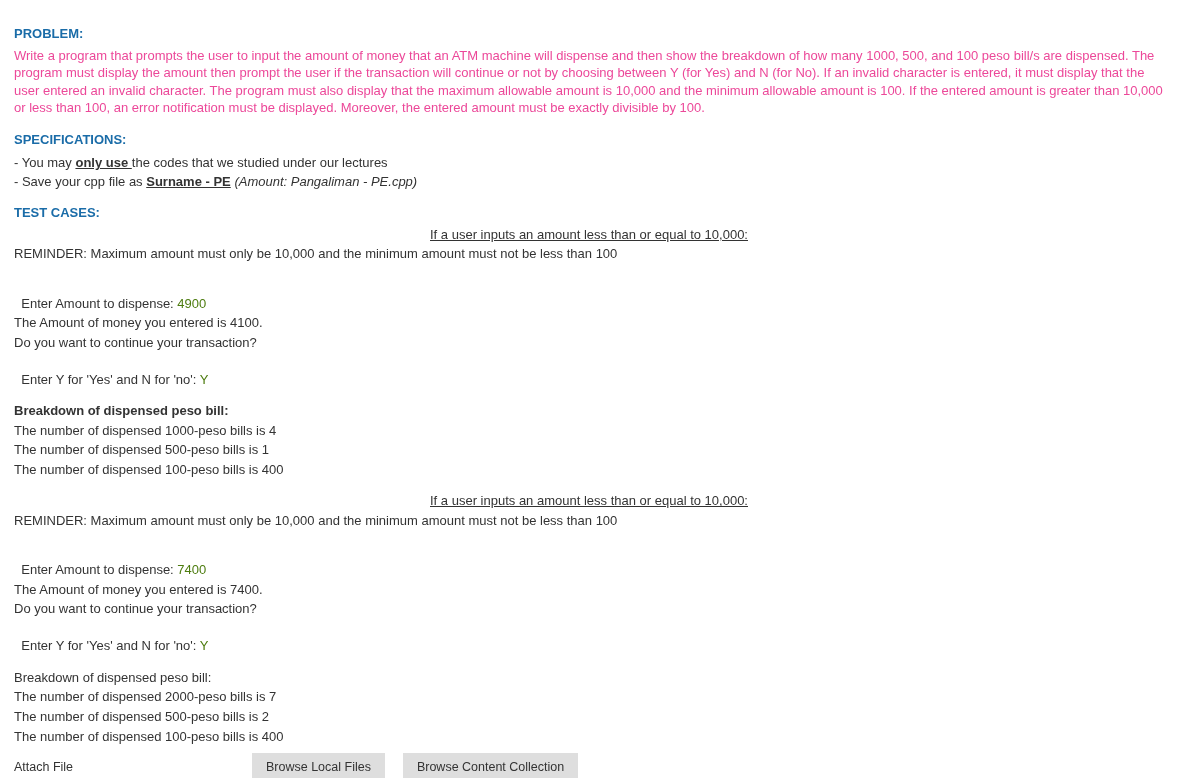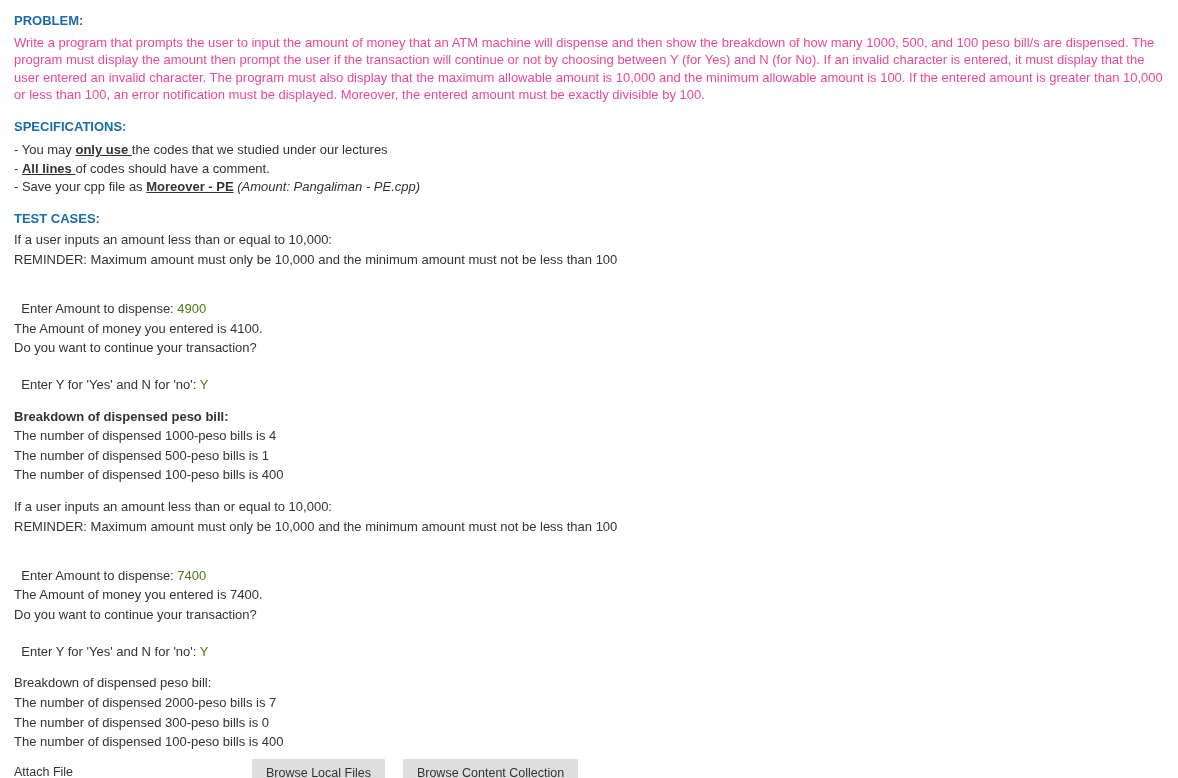--- a/index.html
+++ b/index.html
@@ -13,37 +13,39 @@
     width: 1178px;
     line-height: 1.35;
   }
   .section-heading {
     color: #1a6ca8;
     font-weight: bold;
     font-size: 13px;
     margin-top: 14px;
     margin-bottom: 4px;
   }
-  .section-heading.first { margin-top: 0; }
+  .section-heading.first { margin-top: 13px; }
   .problem-text {
     color: #ec4899;
     margin-bottom: 6px;
   }
   .spec-list {
     margin: 6px 0 10px 0;
     padding: 0;
   }
   .spec-item {
     margin: 1px 0;
   }
   .u { text-decoration: underline; }
   .b { font-weight: bold; }
   .i { font-style: italic; }
   .case-heading {
+    text-decoration: underline;
     margin-top: 10px;
+    text-align: center;
   }
   .block { margin: 2px 0; }
   .gap { height: 10px; }
   .red { color: #4d7c0f; }
   .attach-row {
     display: flex;
     align-items: center;
     gap: 18px;
     margin-top: 8px;
   }
@@ -68,24 +70,21 @@
 
 <div class="section-heading first">PROBLEM:</div>
 <div class="problem-text">Write a program that prompts the user to input the amount of money that an ATM machine will dispense and then show the breakdown of how many 1000, 500, and 100 peso bill/s are dispensed. The program must display the amount then prompt the user if the transaction will continue or not by choosing between Y (for Yes) and N (for No). If an invalid character is entered, it must display that the user entered an invalid character. The program must also display that the maximum allowable amount is 10,000 and the minimum allowable amount is 100. If the entered amount is greater than 10,000 or less than 100, an error notification must be displayed. Moreover, the entered amount must be exactly divisible by 100.</div>
 
 <div class="section-heading">SPECIFICATIONS:</div>
 <div class="spec-list">
   <div class="spec-item">
     <span>- You may </span><span class="u b">only use </span><span>the codes that we studied under our lectures</span>
   </div>
   <div class="spec-item">
-    <span>- </span><span class="u b">All lines </span><span>of codes should have a comment.</span>
-  </div>
-  <div class="spec-item">
-    <span>- Save your cpp file as </span><span class="u b">Moreover - PE</span><span class="i"> (Amount: Pangaliman - PE.cpp)</span>
+    <span>- Save your cpp file as </span><span class="u b">Surname - PE</span><span class="i"> (Amount: Pangaliman - PE.cpp)</span>
   </div>
 </div>
 
 <div class="section-heading">TEST CASES:</div>
 
 <div class="case-heading block">If a user inputs an amount less than or equal to 10,000:</div>
 <div class="block">REMINDER: Maximum amount must only be 10,000 and the minimum amount must not be less than 100</div>
 <div class="gap"></div>
 <div class="block line">
   <span>Enter Amount to dispense: </span><span class="red">4900</span>
@@ -110,20 +109,20 @@
   <span>Enter Amount to dispense: </span><span class="red">7400</span>
 </div>
 <div class="block">The Amount of money you entered is 7400.</div>
 <div class="block">Do you want to continue your transaction?</div>
 <div class="block line">
   <span>Enter Y for 'Yes' and N for 'no': </span><span class="red">Y</span>
 </div>
 <div class="gap"></div>
 <div class="block">Breakdown of dispensed peso bill:</div>
 <div class="block">The number of dispensed 2000-peso bills is 7</div>
-<div class="block">The number of dispensed 300-peso bills is 0</div>
+<div class="block">The number of dispensed 500-peso bills is 2</div>
 <div class="block">The number of dispensed 100-peso bills is 400</div>
 
 <div class="attach-row">
   <span class="attach-label">Attach File</span>
   <button class="btn">Browse Local Files</button>
   <button class="btn">Browse Content Collection</button>
 </div>
 
 </body></html>

